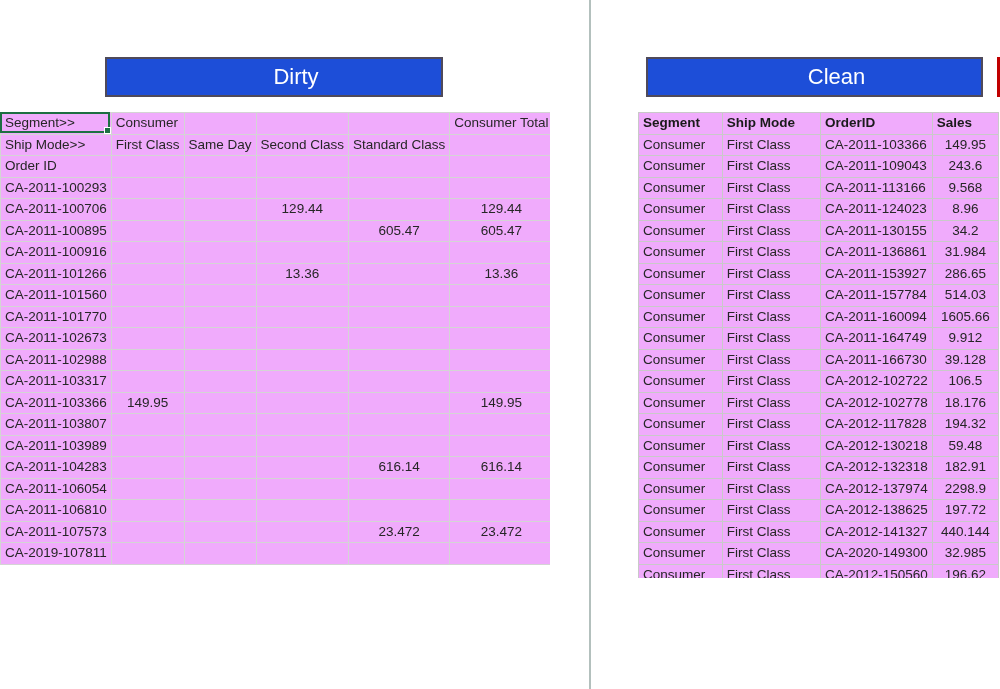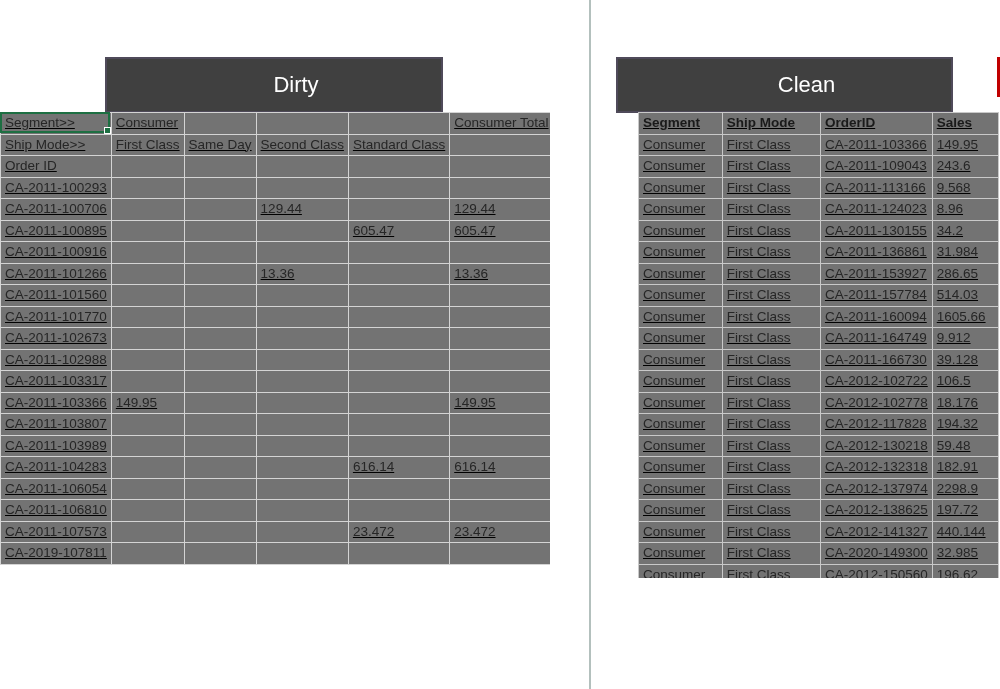--- a/index.html
+++ b/index.html
@@ -3,41 +3,41 @@
 <meta charset="utf-8">
 <style>
   * { box-sizing: border-box; }
   html,body { margin:0; padding:0; }
   body {
     width:1000px; height:689px; position:relative; overflow:hidden;
     background:#ffffff; font-family:"Liberation Sans", sans-serif;
   }
   .divider { position:absolute; top:0; width:2px; height:689px; background:#b3c0bd; }
   .banner {
-    position:absolute; top:57px; height:56px; background:#404040;
+    position:absolute; top:57px; height:40px; background:#1d4ed8;
     border:2px solid #4f4a5a; color:#ffffff; display:flex;
     align-items:center; justify-content:center; font-size:22px;padding-left:44px;
   }
   .banner-dirty { left:105px; width:338px; }
-  .banner-clean { left:616px; width:337px; }
+  .banner-clean { left:646px; width:337px; }
   .red-sliver { position:absolute; left:997px; top:57px; width:3px; height:40px; background:#c00000; }
 
   .sheet { position:absolute; overflow:hidden; }
   .sheet-dirty { left:0px; top:112px; width:550px; height:463px; }
   .sheet-clean { left:638px; top:112px; width:361px; height:466px; }
 
-  table { border-collapse:collapse; table-layout:fixed; background:#737373;text-decoration:underline; }
+  table { border-collapse:collapse; table-layout:fixed; background:#f0abfc; }
   td, th {
     border:1px solid #d4d4d4; height:20.5px; padding:0 4px;
     font-size:13.5px; line-height:20.5px; color:#262626;
     white-space:nowrap; overflow:hidden; font-weight:normal; text-align:left;
   }
   .sheet-clean td, .sheet-clean th { border-color:#c9c9c9; }
   .sheet-clean th { font-weight:bold; color:#1a1a1a; }
-  td.num { text-align:left; }
+  td.num { text-align:center; }
 
   .active-cell {
     position:absolute; left:0px; top:0px; width:110px; height:21px;
     border:2px solid #1d6f42; pointer-events:none;
   }
   .active-cell::after {
     content:""; position:absolute; right:-3px; bottom:-3px;
     width:5px; height:5px; background:#1d6f42; border:1px solid #ffffff;
   }
 </style>

